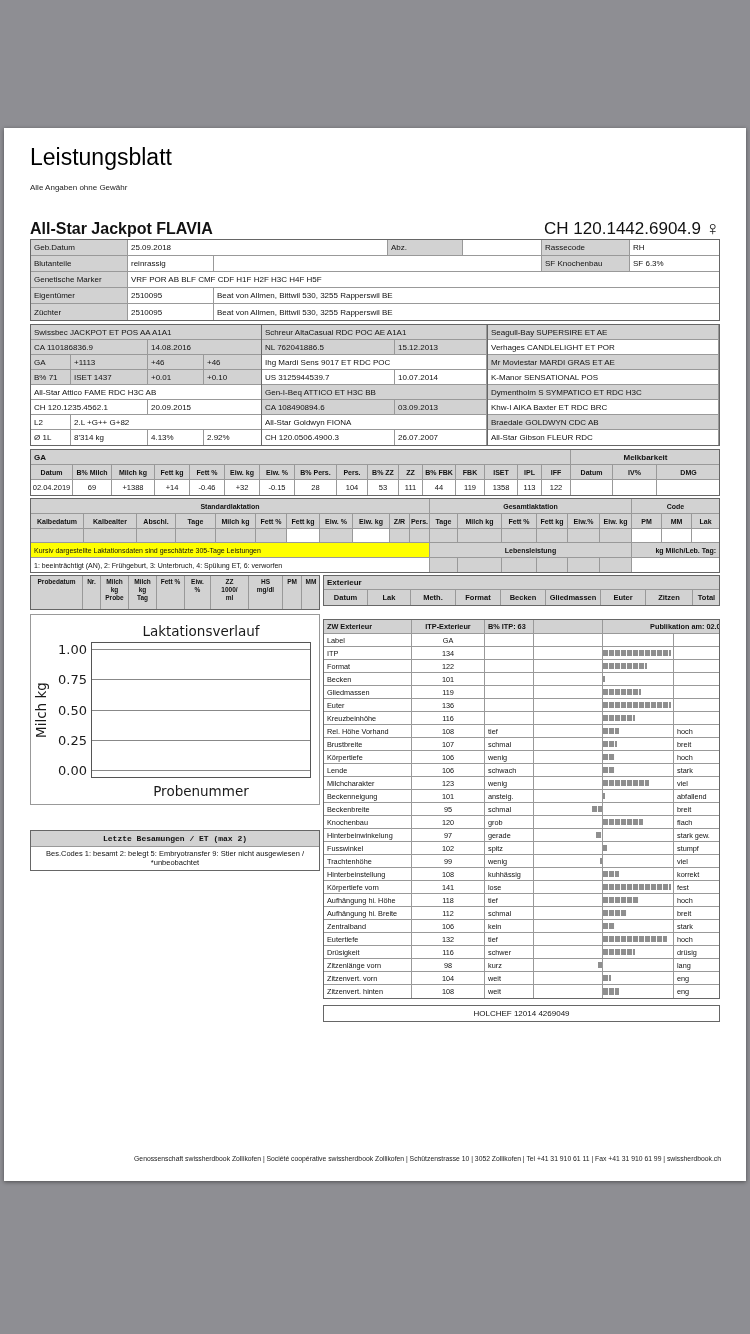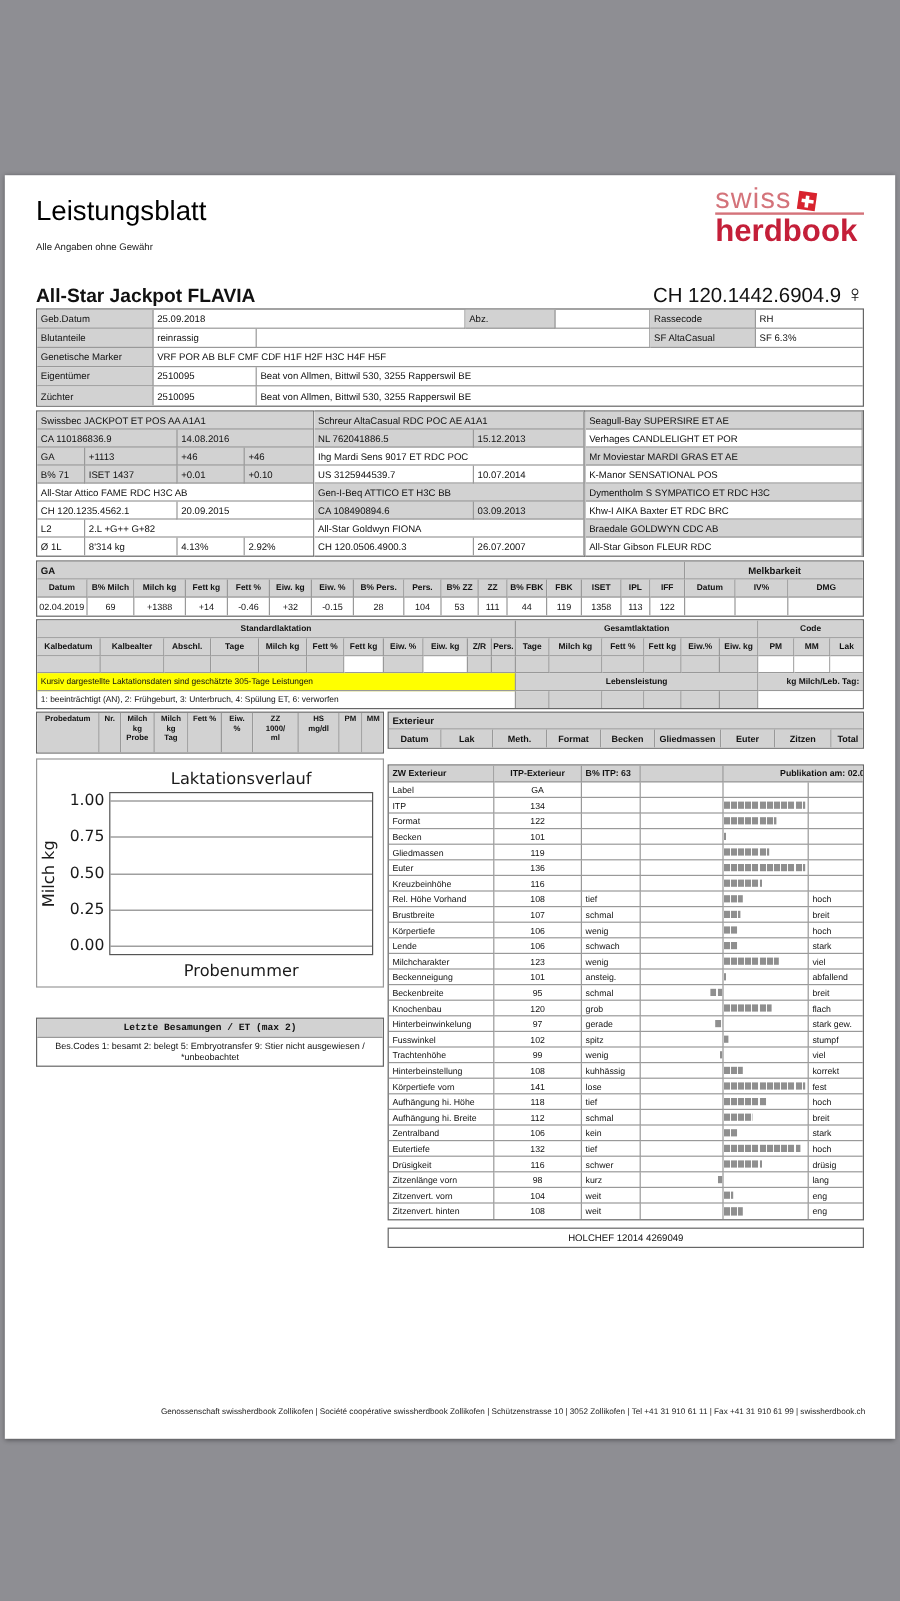--- a/index.html
+++ b/index.html
@@ -1,19 +1,19 @@
 <!DOCTYPE html>
 <html><head>
 <meta charset="utf-8">
 <style>
   * { margin:0; padding:0; box-sizing:border-box; }
   html,body { width:750px; height:1334px; }
   body { background:#8e8e93; font-family:"Liberation Sans",sans-serif; position:relative; overflow:hidden; color:#111; }
 
-  .page { position:absolute; left:4px; top:146px; width:742px; height:1053px; background:#fff; box-shadow:0 1px 4px rgba(0,0,0,.45); }
+  .page { position:absolute; left:4px; top:128px; width:742px; height:1053px; background:#fff; box-shadow:0 1px 4px rgba(0,0,0,.45); }
   .content { position:absolute; left:26px; top:0; width:690px; }
 
   
   .doc-header { position:relative; height:89px; padding-top:16px; }
   .doc-title { font-size:23px; color:#000; }
   .doc-date { font-size:12px; font-weight:bold; font-style:italic; margin-top:8px; }
   .doc-disclaimer { font-size:8px; margin-top:12px; color:#222; }
   .logo { position:absolute; right:0; top:10px; width:124px; }
   .logo-top { display:flex; align-items:flex-end; border-bottom:2px solid #d4737a; padding-bottom:2px; }
   .logo-swiss { font-size:24px; color:#d4737a; line-height:.8; letter-spacing:1px; }
@@ -127,27 +127,20 @@
 </style>
 </head>
 <body>
 
 <div class="page">
   <div class="content">
 
     <div class="doc-header">
       <div class="doc-title">Leistungsblatt</div>
       <div class="doc-disclaimer">Alle Angaben ohne Gewähr</div>
-      <div class="logo">
-        <div class="logo-top">
-          <span class="logo-swiss">swiss</span>
-          <span class="flag"></span>
-        </div>
-        <div class="logo-herdbook">herdbook</div>
-      </div>
     </div>
 
     <div class="name-row">
       <div class="animal-name">All-Star Jackpot FLAVIA</div>
       <div class="animal-id">
         <span>CH 120.1442.6904.9</span>
         <span class="sex">♀</span>
       </div>
     </div>
 
@@ -157,21 +150,21 @@
         <div class="c" style="width:260px">25.09.2018</div>
         <div class="c lbl" style="width:75px">Abz.</div>
         <div class="c" style="width:79px"></div>
         <div class="c lbl" style="width:88px">Rassecode</div>
         <div class="c" style="width:91px">RH</div>
       </div>
       <div class="trow">
         <div class="c lbl" style="width:97px">Blutanteile</div>
         <div class="c" style="width:86px">reinrassig</div>
         <div class="c" style="width:328px"></div>
-        <div class="c lbl" style="width:88px">SF AltaCasual</div>
+        <div class="c lbl" style="width:88px">SF Knochenbau</div>
         <div class="c" style="width:91px">SF 6.3%</div>
       </div>
       <div class="trow">
         <div class="c lbl" style="width:97px">Genetische Marker</div>
         <div class="c" style="width:593px">VRF POR AB BLF CMF CDF H1F H2F H3C H4F H5F</div>
       </div>
       <div class="trow">
         <div class="c lbl" style="width:97px">Eigentümer</div>
         <div class="c" style="width:86px">2510095</div>
         <div class="c" style="width:507px">Beat von Allmen, Bittwil 530, 3255 Rapperswil BE</div>

